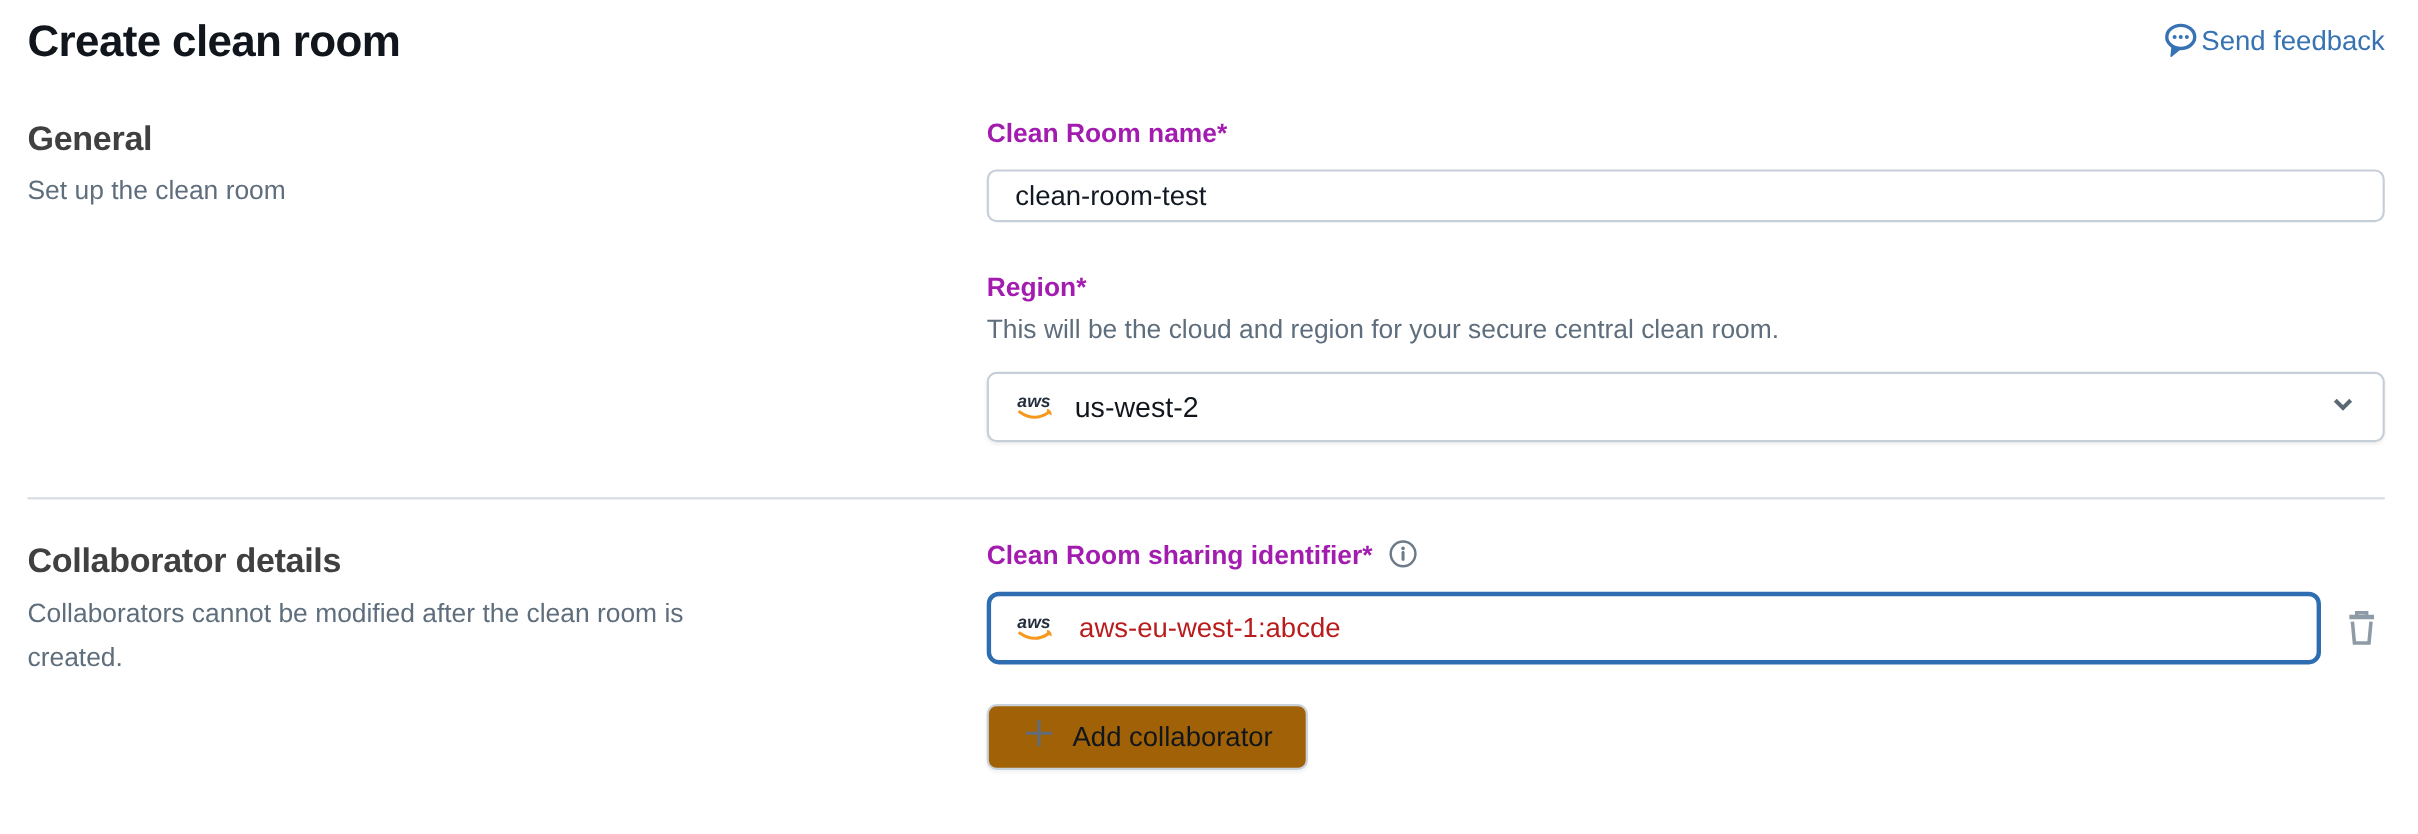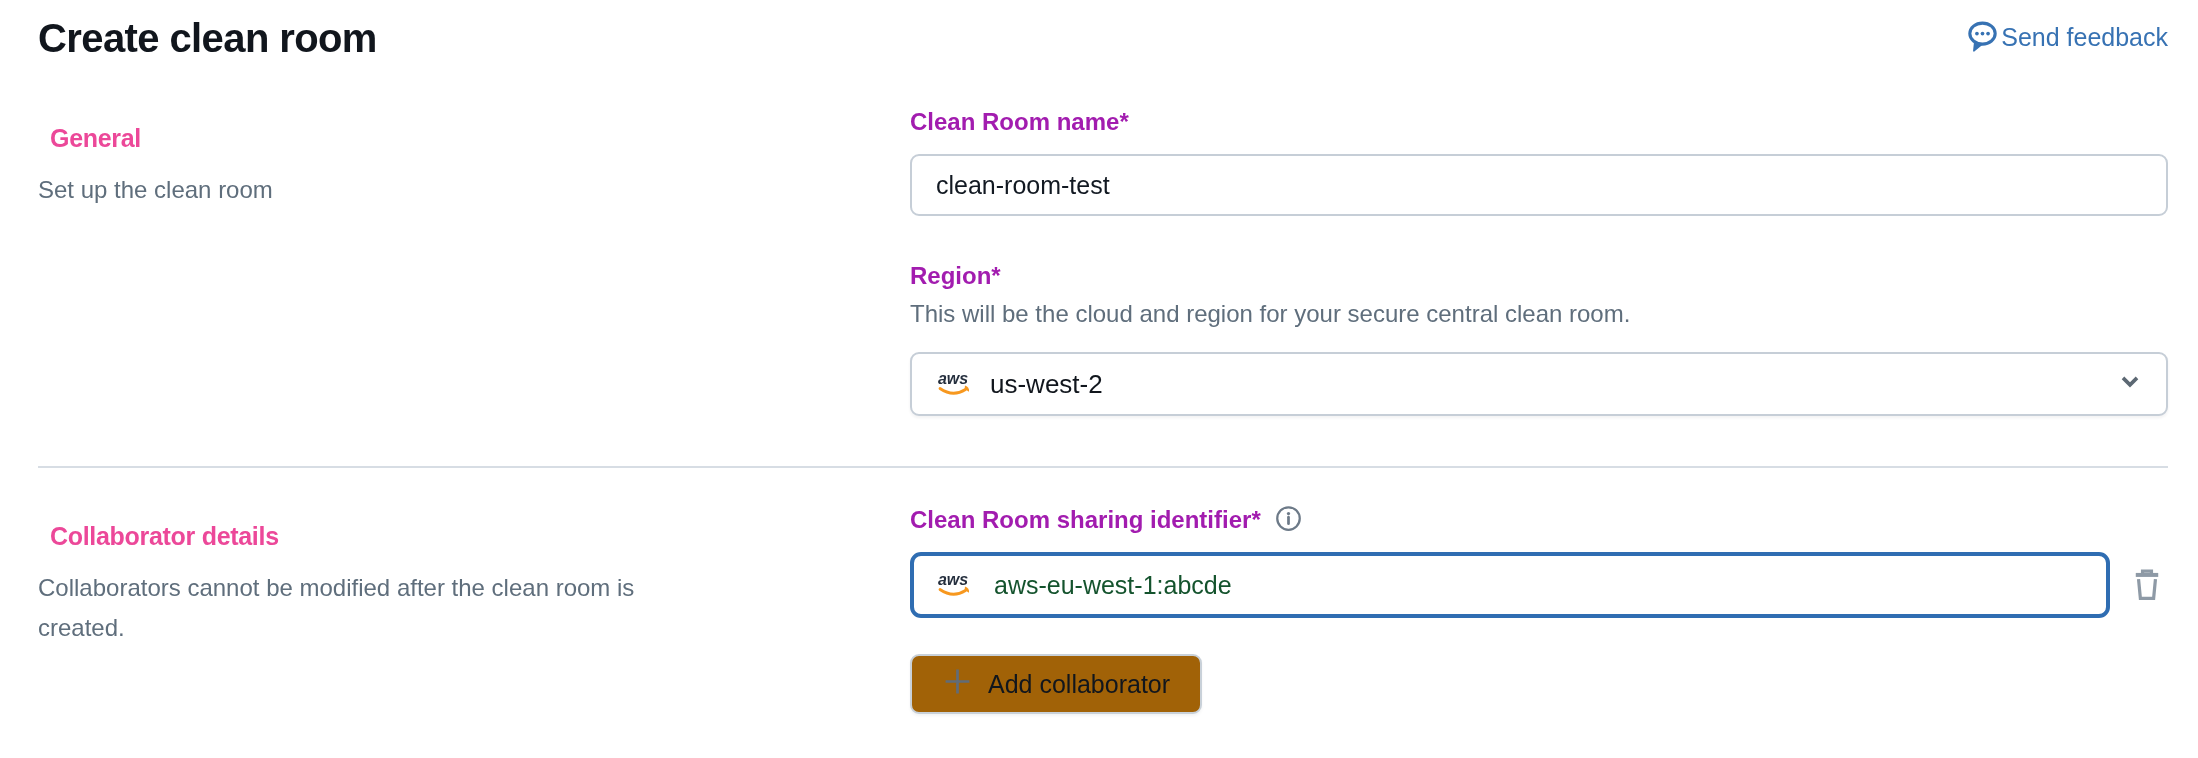--- a/index.html
+++ b/index.html
@@ -4,57 +4,57 @@
 <style>
   * { box-sizing: border-box; }
   html, body { margin: 0; padding: 0; }
   body {
     width: 2198px; height: 758px;
     background: #ffffff;
     font-family: "Liberation Sans", "DejaVu Sans", sans-serif;
     color: #121922;
     overflow: hidden;
   }
-  .page { padding: 14px 30px 0 38px; }
+  .page { padding: 14px 30px 0 25px; }
 
   
   .header { display: flex; justify-content: space-between; align-items: flex-start; }
   .page-title {
     margin: 0; font-size: 40px; line-height: 48px;
     font-weight: 700; letter-spacing: -0.6px; color: #11161d;
   }
   .feedback-link {
     display: flex; align-items: center; gap: 2px;
     color: #3772b3; font-size: 25px; line-height: 30px;
     margin-top: 6px; cursor: pointer; text-decoration: none;
   }
   .feedback-link svg { display: block; }
 
   
   .row { display: grid; grid-template-columns: 872px 1fr; }
   .row-general { margin-top: 44px; }
   .row-collab { margin-top: 36px; }
   .section-title {
-    margin: 12px; font-size: 25px; line-height: 40px;
-    font-weight: 700; letter-spacing: -0.3px; color: #ec4899;
+    margin: 0; font-size: 31px; line-height: 40px;
+    font-weight: 700; letter-spacing: -0.3px; color: #404040;
   }
   .section-sub {
     margin: 8px 0 0 0; font-size: 24px; line-height: 40px; color: #5f6e7c;
   }
   .section-sub.narrow { max-width: 600px; }
 
   
   .field-label {
     display: block; font-size: 24px; line-height: 32px;
     font-weight: 700; color: #a21caf;
   }
   .field-desc { margin: 4px 0 0 0; font-size: 24px; line-height: 36px; color: #5f6e7c; }
 
   .text-input {
-    width: 100%; height: 62px; margin-top: 16px;
+    width: 100%; height: 48px; margin-top: 16px;
     border: 2px solid #c6ced7; border-radius: 9px;
     padding: 0 24px; font-size: 25px; color: #121922;
     font-family: inherit; outline: none; background: #fff;
   }
 
   .field-region { margin-top: 44px; }
   .select-box {
     margin-top: 20px; height: 64px; width: 100%;
     display: flex; align-items: center; gap: 16px;
     border: 2px solid #c6ced7; border-radius: 9px;
@@ -72,21 +72,21 @@
   .label-row { display: flex; align-items: center; gap: 14px; }
   .id-row { display: flex; align-items: center; gap: 16px; margin-top: 16px; }
   .id-input-wrap {
     flex: 1; height: 66px;
     display: flex; align-items: center; gap: 18px;
     border: 4px solid #2f6db2; border-radius: 11px;
     padding: 0 20px; background: #fff;
   }
   .id-input-wrap input {
     flex: 1; border: none; outline: none; background: transparent;
-    font-size: 25px; color: #14532d; font-family: inherit; min-width: 0;
+    font-size: 25px; color: #b91c1c; font-family: inherit; min-width: 0;
   }
   .icon-btn {
     background: none; border: none; padding: 2px; cursor: pointer;
     display: flex; align-items: center; justify-content: center;
   }
 
   .add-btn {
     margin-top: 36px; height: 60px;
     display: inline-flex; align-items: center; gap: 15px;
     padding: 0 30px; background: #a16207;

